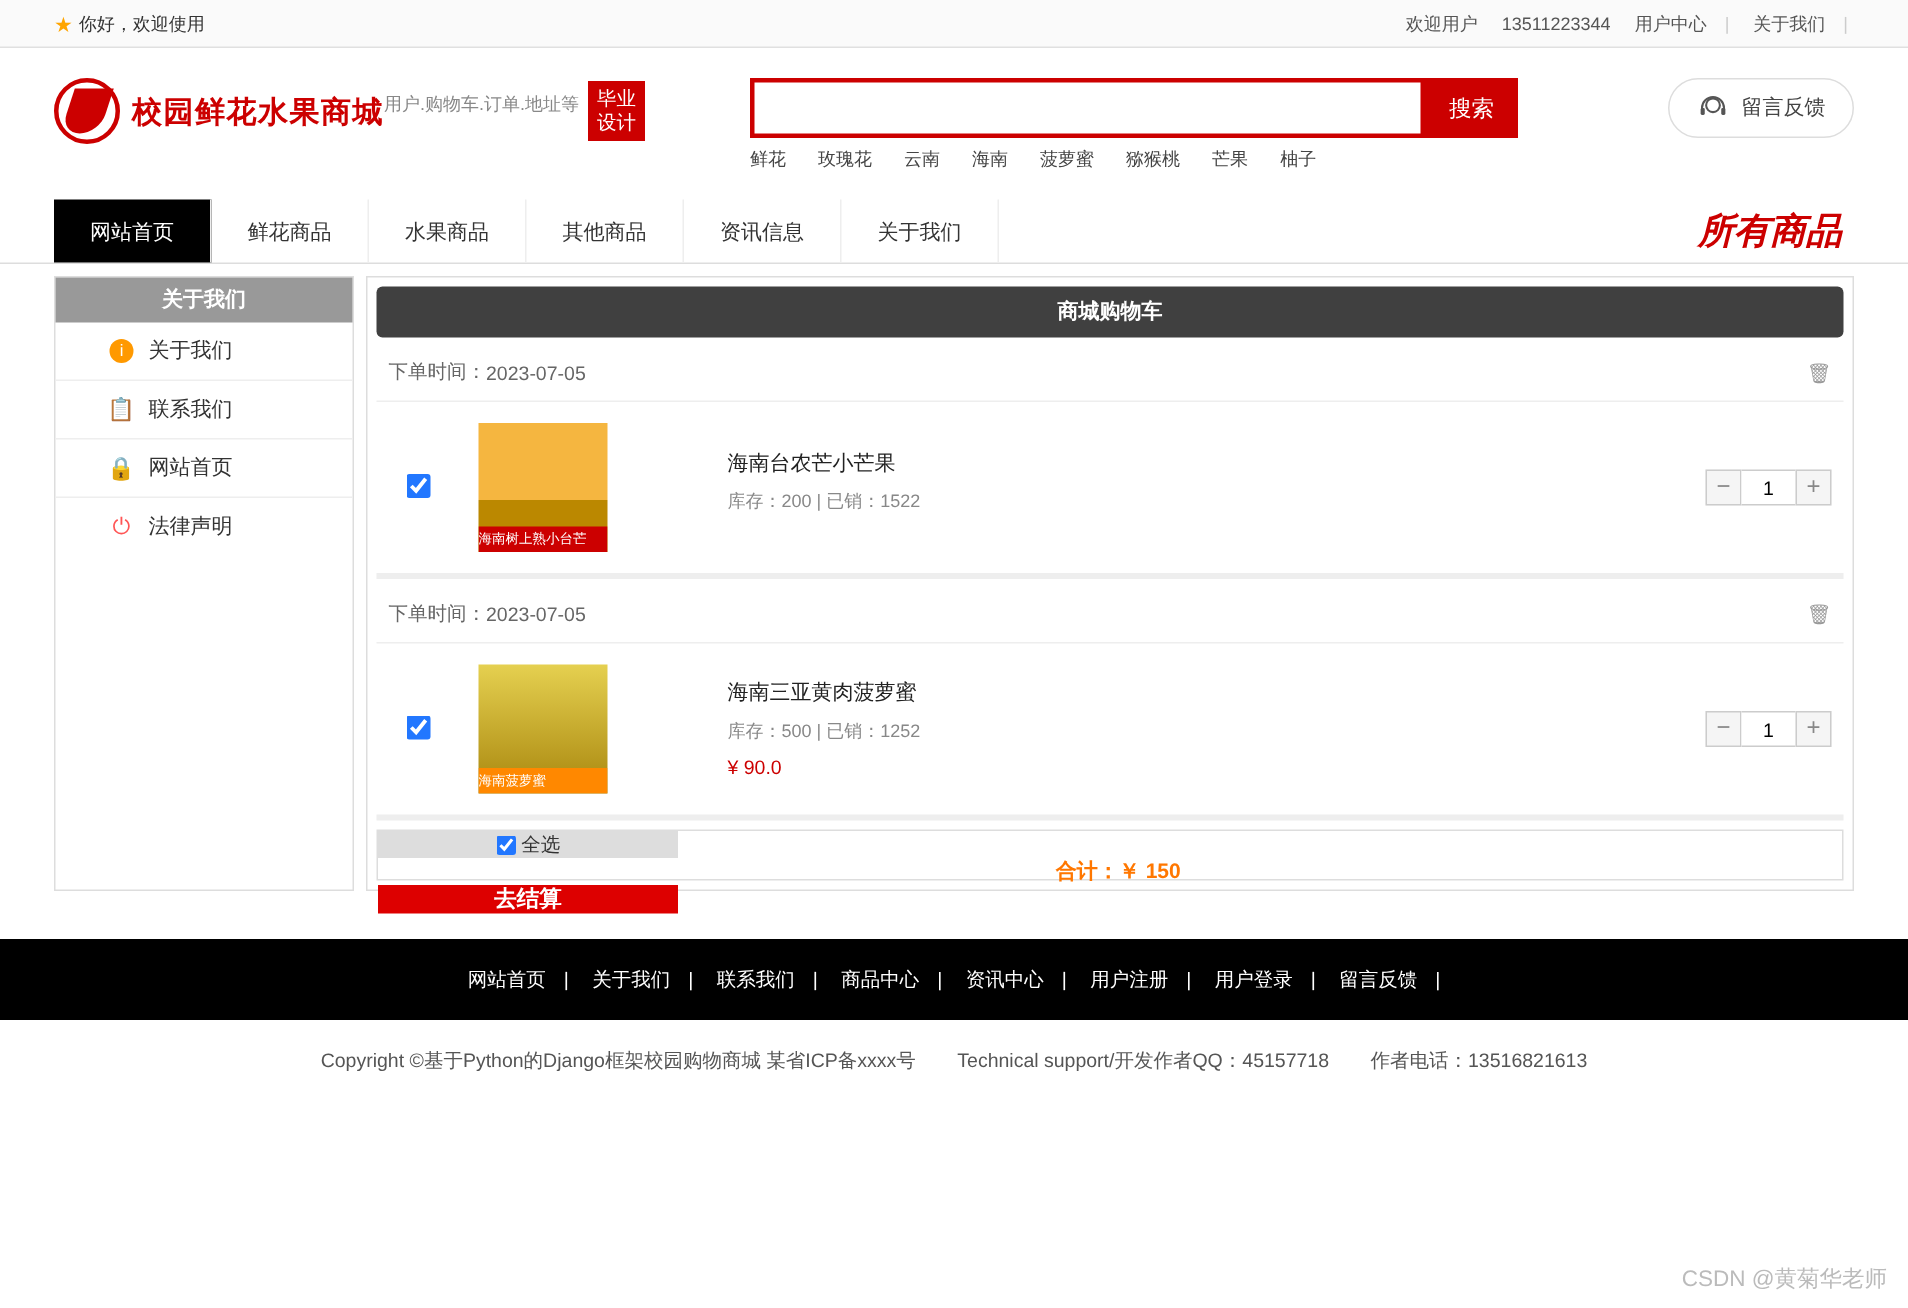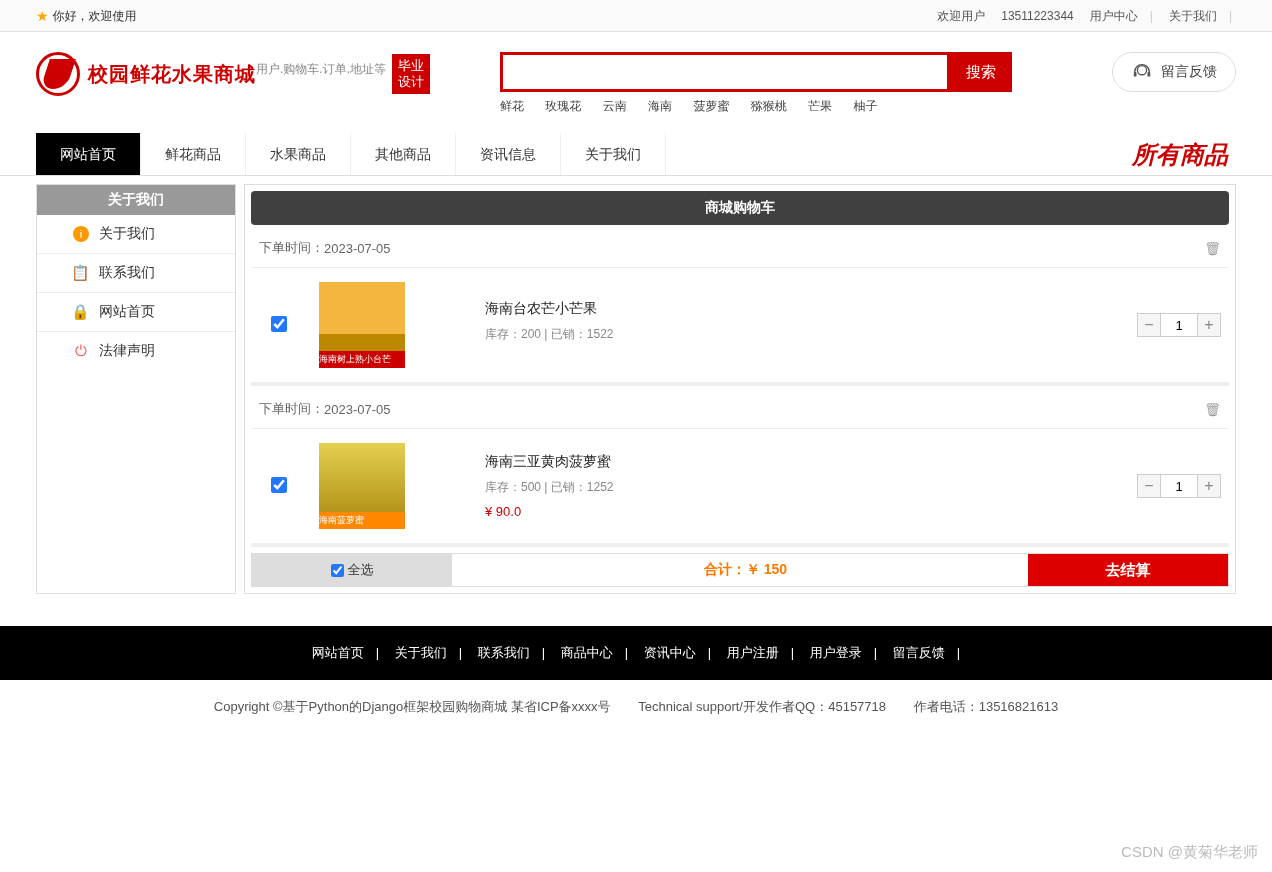--- a/index.html
+++ b/index.html
@@ -62,21 +62,21 @@
 .thumb.jack { background: linear-gradient(#e5d050 0%, #a8860d 100%); }
 .thumb .tag { position: absolute; bottom: 0; left: 0; right: 0; background: #c00; color: #fff; font-size: 9px; padding: 2px 0; }
 .info { flex: 1; margin-left: 60px; }
 .info .name { font-size: 14px; color: #222; margin-bottom: 8px; }
 .info .meta { font-size: 12px; color: #888; margin-bottom: 8px; }
 .info .price { color: #c00; font-size: 13px; }
 .qty { display: flex; align-items: center; }
 .qty button { width: 24px; height: 24px; border: 1px solid #ccc; background: #f5f5f5; color: #888; cursor: pointer; font-size: 16px; line-height: 1; }
 .qty input { width: 36px; height: 24px; text-align: center; border: 1px solid #ccc; border-left: none; border-right: none; font-size: 13px; }
 
-.summary { display: flex; margin-top: 6px; height: 34px; border: 1px solid #ddd; }
+.summary { display: flex; margin-top: 6px; height: 34px; border: 1px solid #ddd; flex-direction: column; }
 .sum-sel { width: 200px; background: #ddd; display: flex; align-items: center; justify-content: center; gap: 4px; font-size: 13px; }
 .sum-sel input { width: 13px; height: 13px; accent-color: #2277ff; }
 .sum-total { flex: 1; display: flex; align-items: center; justify-content: center; color: #f70; font-size: 14px; font-weight: bold; padding-left: 11px; }
 .sum-go { width: 200px; background: #d00; color: #fff; display: flex; align-items: center; justify-content: center; font-size: 15px; font-weight: bold; cursor: pointer; }
 
 .footer-nav { background: #000; color: #fff; text-align: center; padding: 18px 0; margin-top: 12px; font-size: 13px; }
 .footer-nav span { padding: 0 6px; }
 .copyright { text-align: center; color: #555; font-size: 13px; padding: 18px 0 40px; }
 .copyright span { margin: 0 12px; }
 .watermark { position: fixed; right: 14px; bottom: 10px; color: #bbb; font-size: 15px; }

